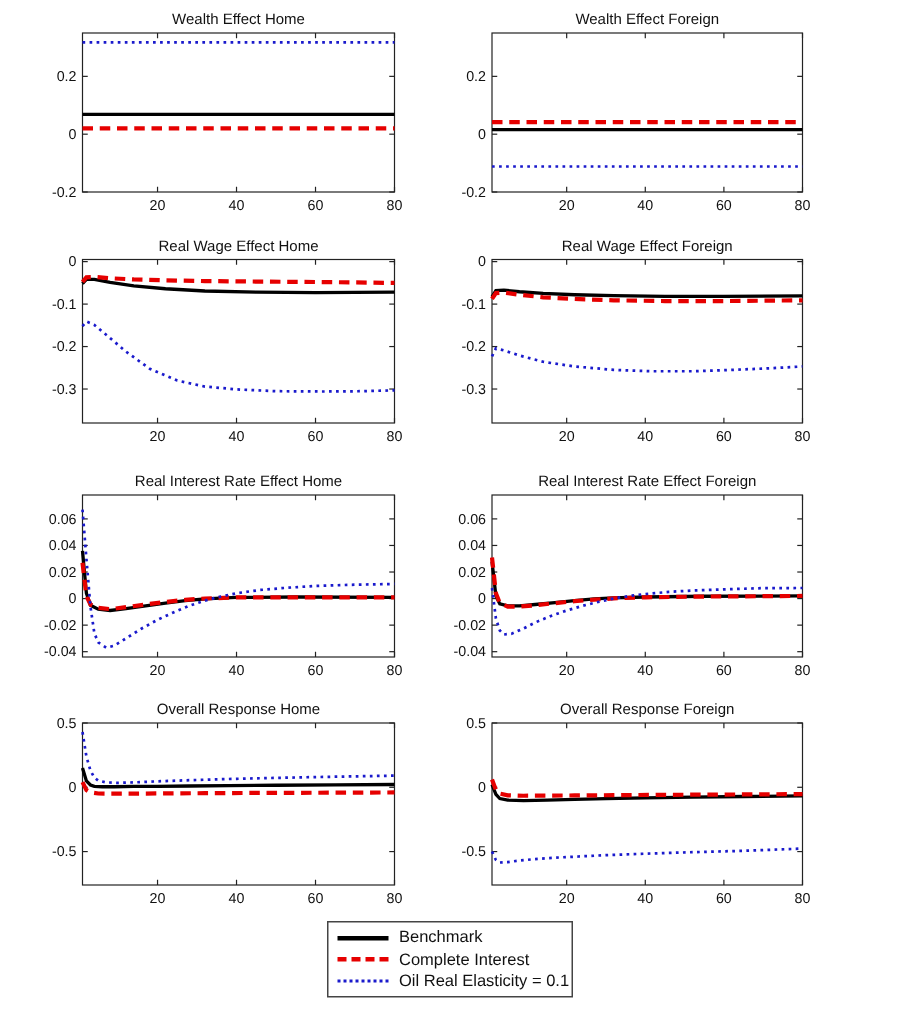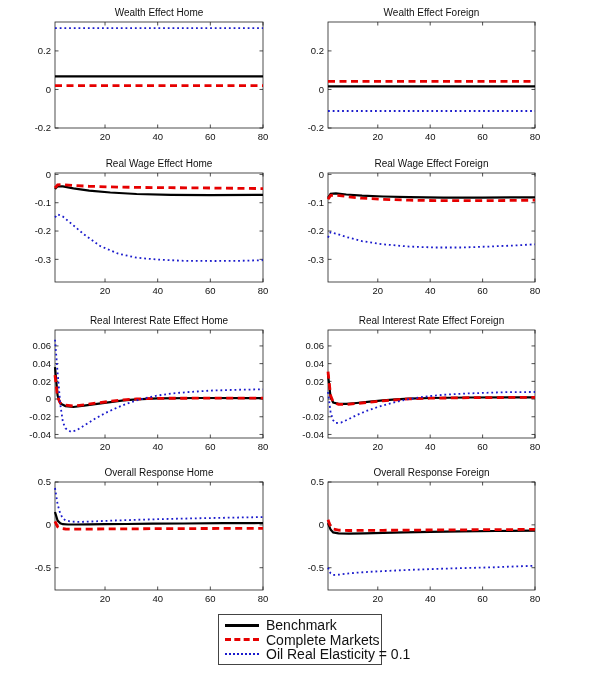--- a/index.html
+++ b/index.html
@@ -6,21 +6,21 @@
   .figure{position:relative;width:600px;height:683px;background:#ffffff;overflow:hidden;
           font-family:"Liberation Sans",sans-serif;}
   svg{position:absolute;left:0;top:0;}
   .tick-label{font-family:"Liberation Sans",sans-serif;font-size:9.5px;fill:#111;}
   .subplot-title{font-family:"Liberation Sans",sans-serif;font-size:10px;fill:#111;}
   .legend{position:absolute;left:218px;top:614px;width:164px;height:51px;
           border:1px solid #444;background:#fff;box-sizing:border-box;
           display:flex;flex-direction:column;justify-content:space-evenly;padding:3px 6px;}
   .legend-row{display:flex;align-items:center;gap:7px;height:14px;}
   .legend-sample{display:inline-block;width:34px;height:0;flex:0 0 34px;}
-  .legend-label{font-size:14px;color:#111;white-space:nowrap;}
+  .legend-label{font-size:11px;color:#111;white-space:nowrap;}
 </style>
 </head>
 <body>
 
 <div class="figure">
   <svg id="figure-svg" width="600" height="683" viewBox="0 0 600 683">
       <g>
         <rect x="55" y="22" width="208" height="106" fill="#ffffff" stroke="#222222" stroke-width="0.8"></rect>
         <line stroke="#222222" stroke-width="0.8" x1="105.02531645569621" y1="128" x2="105.02531645569621" y2="124.5"></line>
         <line stroke="#222222" stroke-width="0.8" x1="105.02531645569621" y1="22" x2="105.02531645569621" y2="25.5"></line>
@@ -270,20 +270,20 @@
       </g>
     </svg>
 
   <div class="legend">
     <div class="legend-row">
       <span class="legend-sample" style="border-top: 3px solid rgb(0, 0, 0);"></span>
       <span class="legend-label">Benchmark</span>
     </div>
     <div class="legend-row">
       <span class="legend-sample" style="border-top: 3px dashed rgb(230, 0, 0);"></span>
-      <span class="legend-label">Complete Markets</span>
+      <span class="legend-label">Complete Interest</span>
     </div>
     <div class="legend-row">
       <span class="legend-sample" style="border-top: 2px dotted rgb(26, 26, 204);"></span>
       <span class="legend-label">Oil Real Elasticity = 0.1</span>
     </div>
   </div>
 </div>
 
 </body></html>

